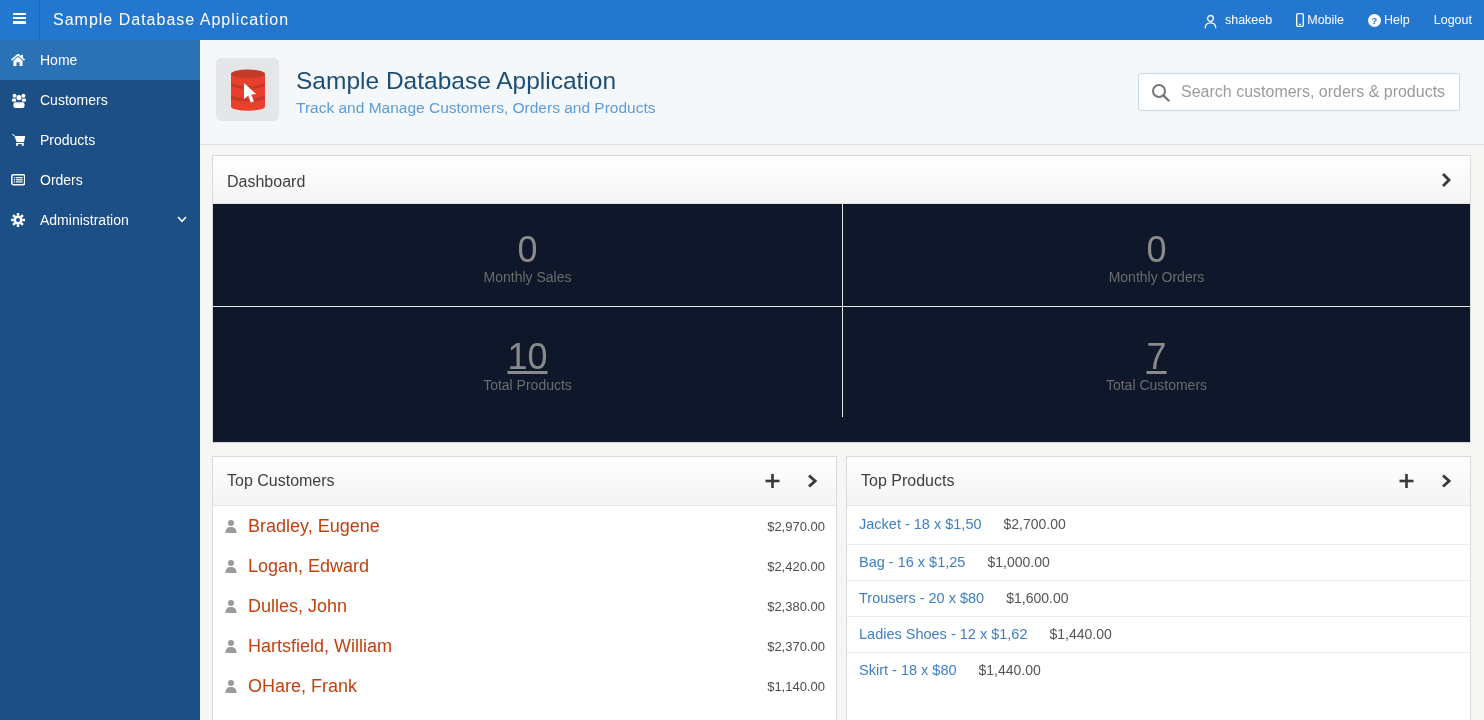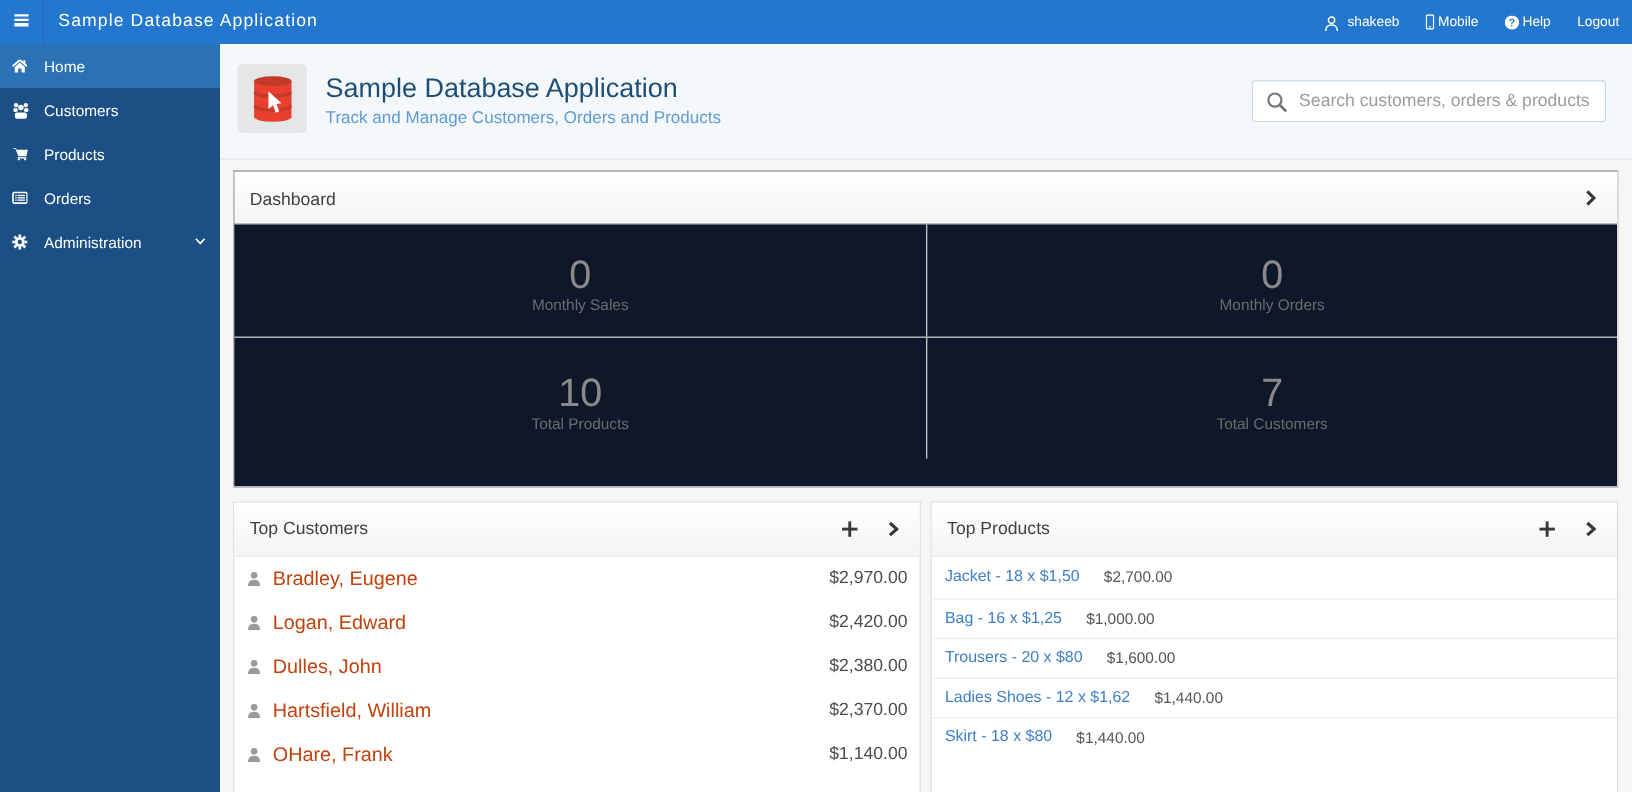--- a/index.html
+++ b/index.html
@@ -49,35 +49,35 @@
 .stats { }
 .stat-row { display:flex; }
 .stat-row.r1 { height:103px; border-bottom:1px solid #e8e8e8; }
 .stat-row.r2 { height:110px; margin-bottom:25px; }
 .stat-cell { width:50%; position:relative; text-align:center; }
 .stat-cell.first { border-right:1px solid #e8e8e8; width:calc(50% + 1.5px); flex-shrink:0; }
 .stat-num { font-size:36px; color:#8a8a8a; font-weight:300; position:absolute; left:0; right:0; }
 .stat-lbl { font-size:14px; color:#6b6b6b; position:absolute; left:0; right:0; }
 .r1 .stat-num { top:25px; }
 .r1 .stat-lbl { top:65px; }
-.r2 .stat-num { top:29px; }
+.r2 .stat-num { top:29px;text-decoration:underline; }
 .r2 .stat-lbl { top:70px; }
 
 .bcard .ico-next, .bcard .ico-plus { top:50%; }
 .bcard .ttl { top:calc(50% - 0.5px); }
 .bcard .card-head { height:49px; }
 
 .cols { display:flex; margin-top:13px; }
 .col-l { width:625px; margin-right:9px; }
 .col-r { width:625px; }
 .bcard { background:#fff; border:1px solid #d9d9d9; border-bottom:none; height:270px; }
 .cust-row { position:relative; height:40px; display:flex; align-items:center; }
 .cust-row .uico { position:absolute; left:12px; top:13px; line-height:0; }
 .cust-row .nm { margin-left:35px; font-size:18px; color:#c2410c; position:relative; top:-1px; }
-.cust-row .amt { position:absolute; right:11px; font-size:16px; color:#4c4c4c; top:50%; transform:translateY(-50%); margin-top:-1px; }
+.cust-row .amt { position:absolute; right:11px; font-size:13px; color:#4c4c4c; top:50%; transform:translateY(-50%); margin-top:-1px; }
 .prod-list { }
 .prod-row:first-child { height:39px; }
 .cust-list { padding-top:1px; }
 .prod-row { height:36px; display:flex; align-items:center; border-bottom:1px solid #ececec; padding-left:12px; }
 .prod-row:last-child { border-bottom:none; }
 .prod-row .lnk { font-size:14.5px; color:#3e7fc4; position:relative; top:-1px; }
 .prod-row .prc { margin-left:22px; font-size:14px; color:#555; position:relative; top:-1px; }
 </style>
 </head>
 <body>

